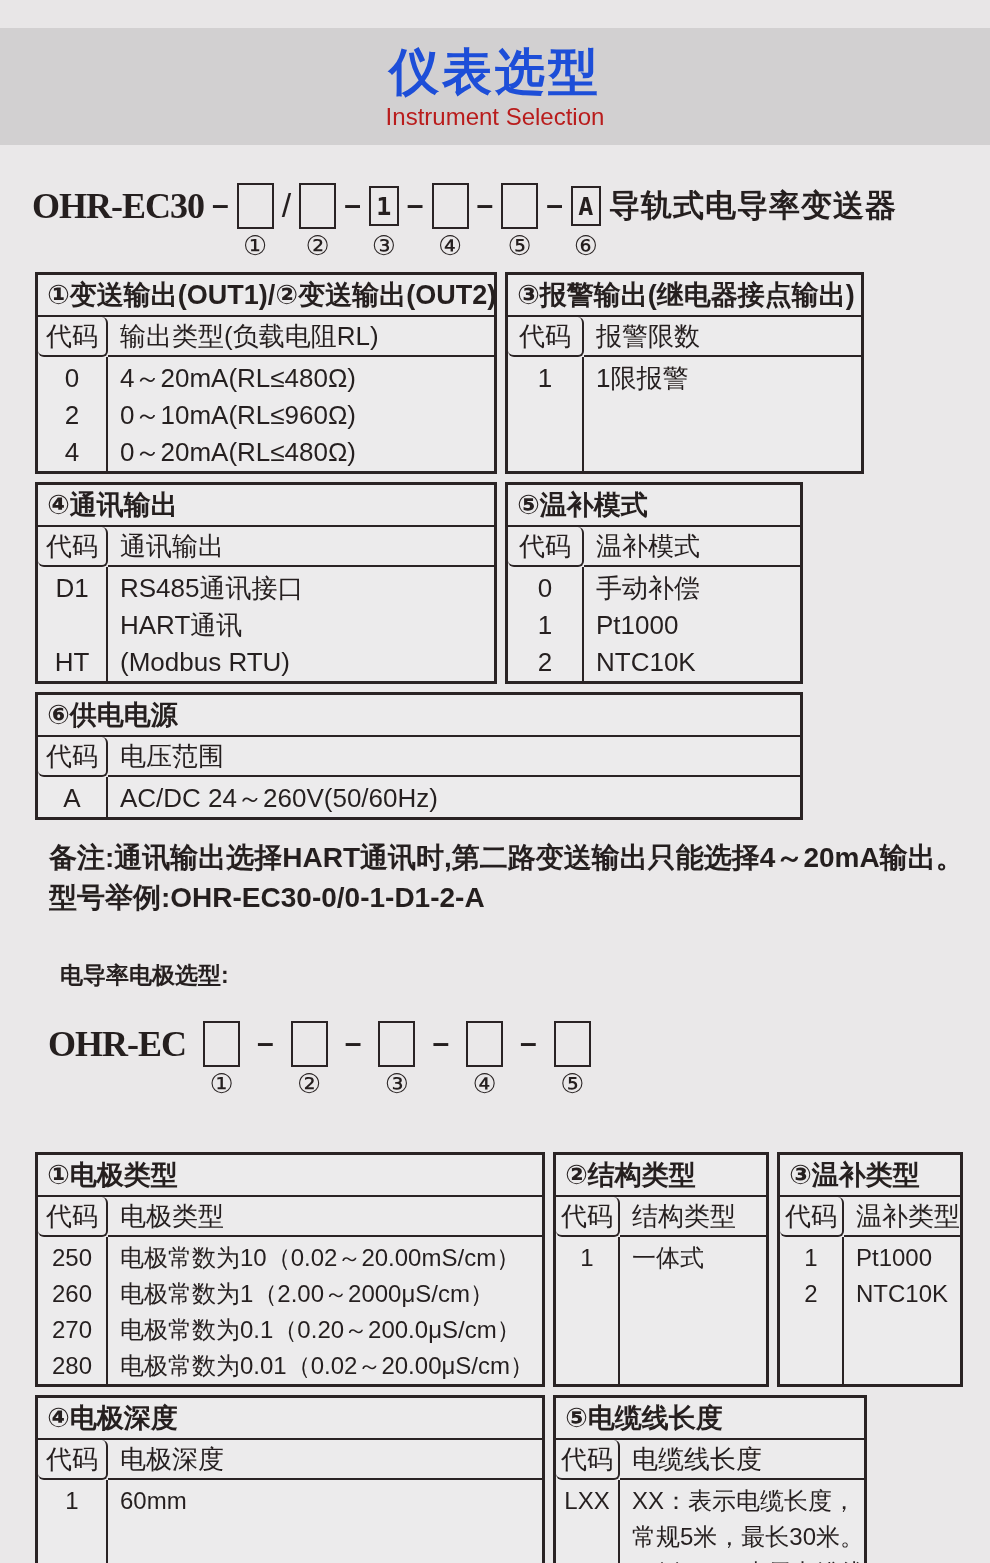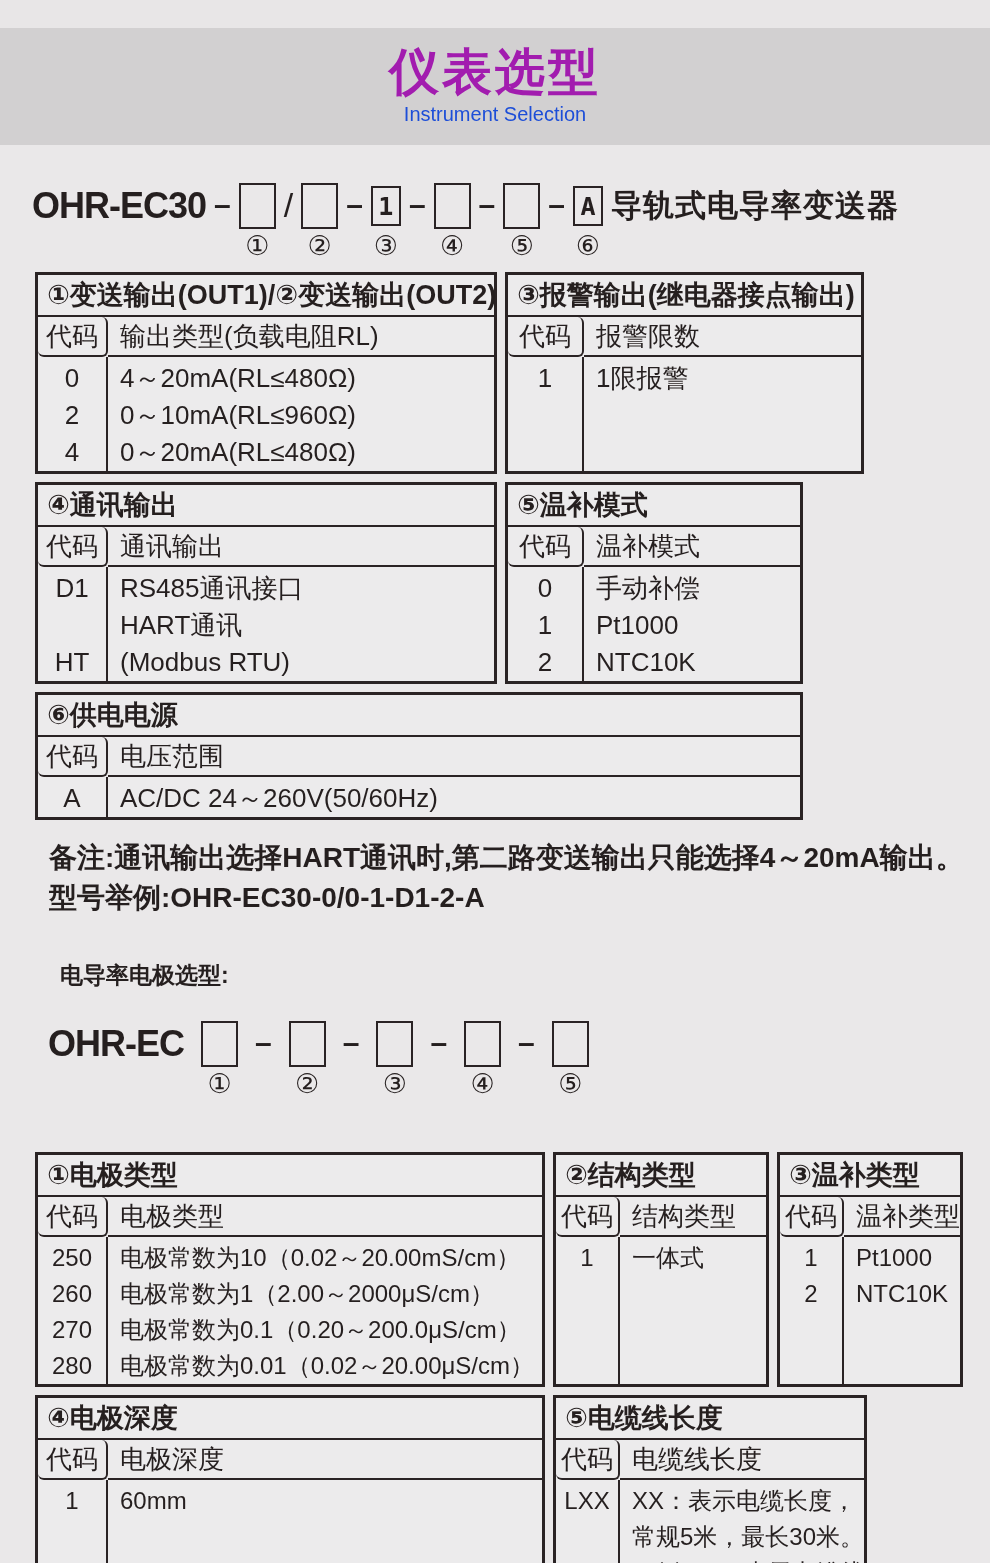--- a/index.html
+++ b/index.html
@@ -18,33 +18,33 @@
     overflow:hidden;
     position:relative;
   }
   .top-strip{ height:28px; background:#e8e6e7; }
   .banner{
     height:117px; background:var(--banner);
     text-align:center; padding-top:16px;
   }
   .banner h1{
     font-size:50px; font-weight:bold; letter-spacing:3px;
-    color:#a21caf; line-height:1.15;
-  }
-  .banner p{ font-size:20px; color:#1d4ed8; margin-top:1px; }
+    color:#1d4ed8; line-height:1.15;
+  }
+  .banner p{ font-size:24px; color:#b91c1c; margin-top:1px; }
 
   
   .model-row{
     display:flex; align-items:flex-start;
     margin-left:32px;
   }
   .m1{ margin-top:38px; gap:8px; }
   .m2{ margin-top:30px; gap:17px; margin-left:48px; }
   .m-prefix{
-    font-family:Liberation Sans, sans-serif;
+    font-family:Liberation Serif, serif;
     font-weight:bold; font-size:36px; line-height:46px; letter-spacing:-1px;
     white-space:nowrap;
   }
   .m-sep{ font-size:30px; font-weight:bold; line-height:44px; }
   .m-sep.slash{ font-size:34px; font-weight:normal; }
   .box-unit{ display:inline-flex; flex-direction:column; align-items:center; gap:3px; }
   .code-box{
     width:37px; height:46px; border:2px solid var(--ink);
     display:flex; align-items:center; justify-content:center;
     font-family:"DejaVu Sans Mono","Liberation Mono",monospace;

